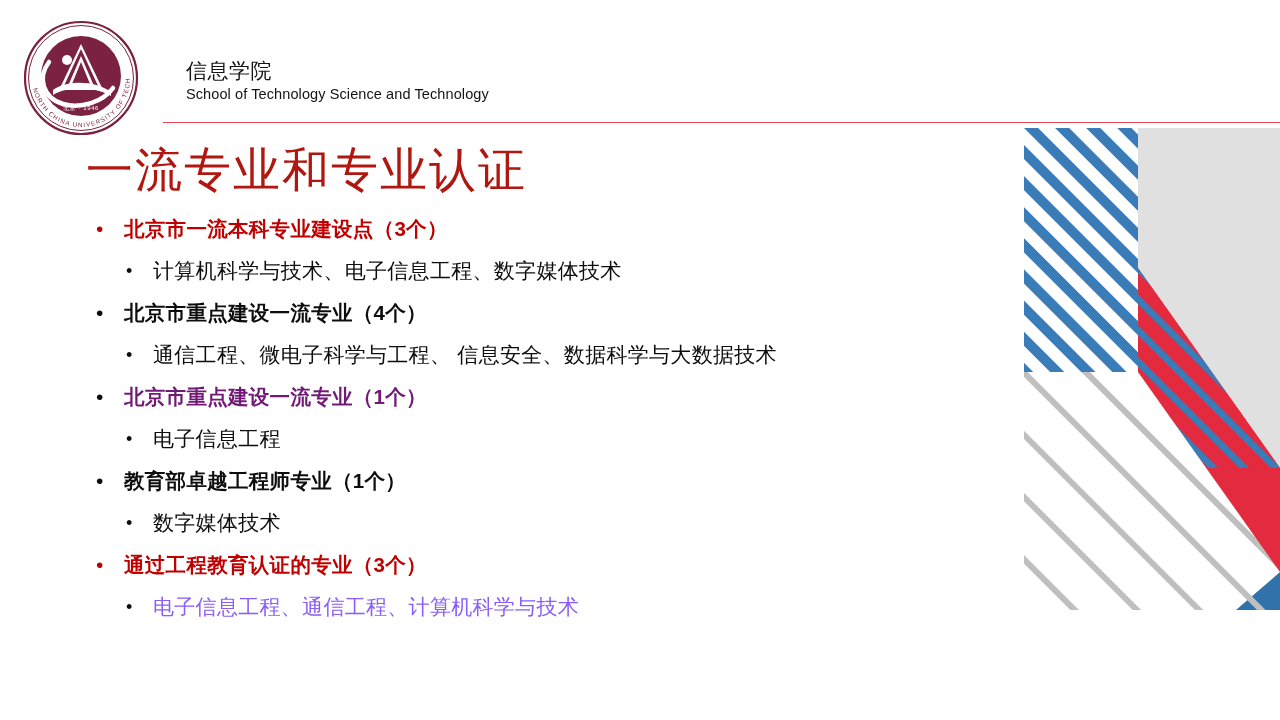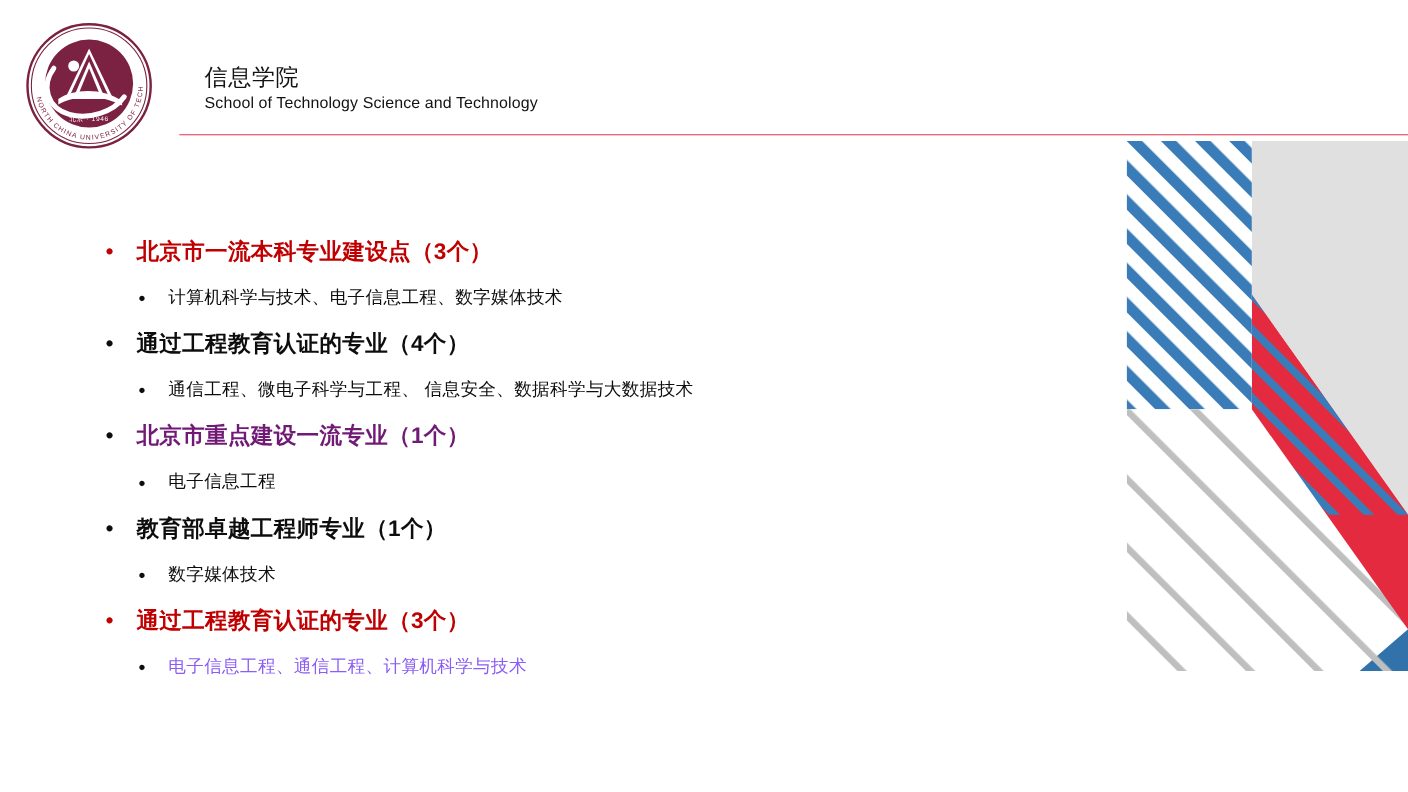--- a/index.html
+++ b/index.html
@@ -129,21 +129,21 @@
   .lvl2 .dot {
     width: 27px;
     flex: 0 0 27px;
     font-size: 18px;
     line-height: 30px;
     color: #0d0d0d;
     text-align: left;
   }
   .lvl2 .txt {
     font-family: "Liberation Sans", "DejaVu Sans", sans-serif;
-    font-size: 16px;
+    font-size: 21px;
     line-height: 30px;
     font-weight: normal;
     color: #0d0d0d;
     letter-spacing: 0.3px;
   }
 
   
   #deco {
     position: absolute;
     left: 1024px;
@@ -192,33 +192,34 @@
     </div>
 
     <div id="dept-block">
       <div id="dept-cn">信息学院</div>
       <div id="dept-en">School of Technology Science and Technology</div>
     </div>
 
     <div id="header-rule" style="border-top-color: rgb(224, 72, 90);"></div>
   </div>
 
+  <div id="slide-title" style="color: rgb(176, 23, 16);">一流专业和专业认证</div>
 
   <div id="bullets">
       <div class="bl lvl1">
         <span class="dot" style="color: rgb(192, 0, 0);">•</span>
         <span class="txt" style="color: rgb(192, 0, 0); font-weight: bold;">北京市一流本科专业建设点（3个）</span>
       </div>
       <div class="bl lvl2">
         <span class="dot" style="color: rgb(13, 13, 13);">•</span>
         <span class="txt" style="color: rgb(13, 13, 13); font-weight: normal;">计算机科学与技术、电子信息工程、数字媒体技术</span>
       </div>
       <div class="bl lvl1">
         <span class="dot" style="color: rgb(13, 13, 13);">•</span>
-        <span class="txt" style="color: rgb(13, 13, 13); font-weight: bold;">通过工程教育认证的专业（4个）</span>
+        <span class="txt" style="color: rgb(13, 13, 13); font-weight: bold;">北京市重点建设一流专业（4个）</span>
       </div>
       <div class="bl lvl2">
         <span class="dot" style="color: rgb(13, 13, 13);">•</span>
         <span class="txt" style="color: rgb(13, 13, 13); font-weight: normal;">通信工程、微电子科学与工程、 信息安全、数据科学与大数据技术</span>
       </div>
       <div class="bl lvl1">
         <span class="dot" style="color: rgb(13, 13, 13);">•</span>
         <span class="txt" style="color: #701a75; font-weight: bold;">北京市重点建设一流专业（1个）</span>
       </div>
       <div class="bl lvl2">

